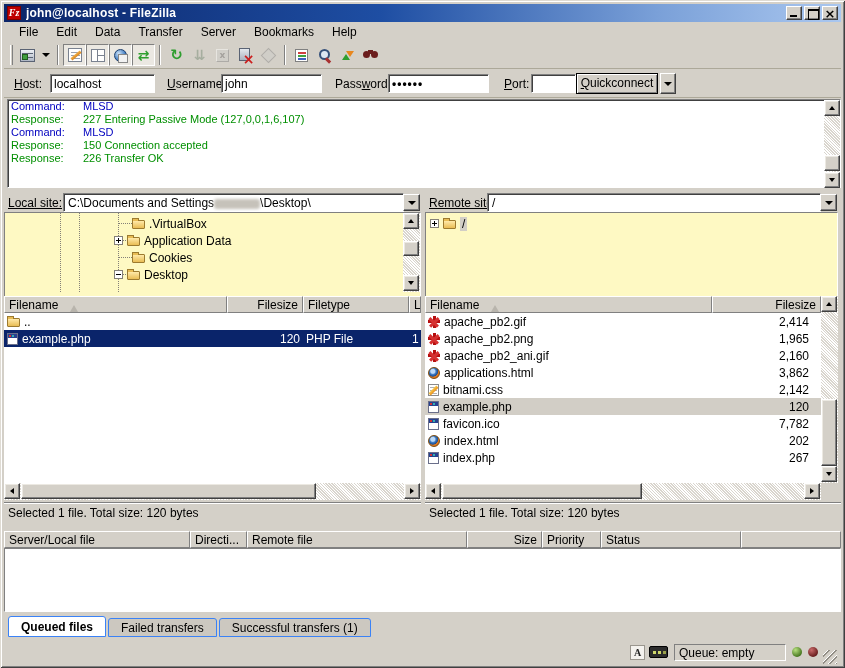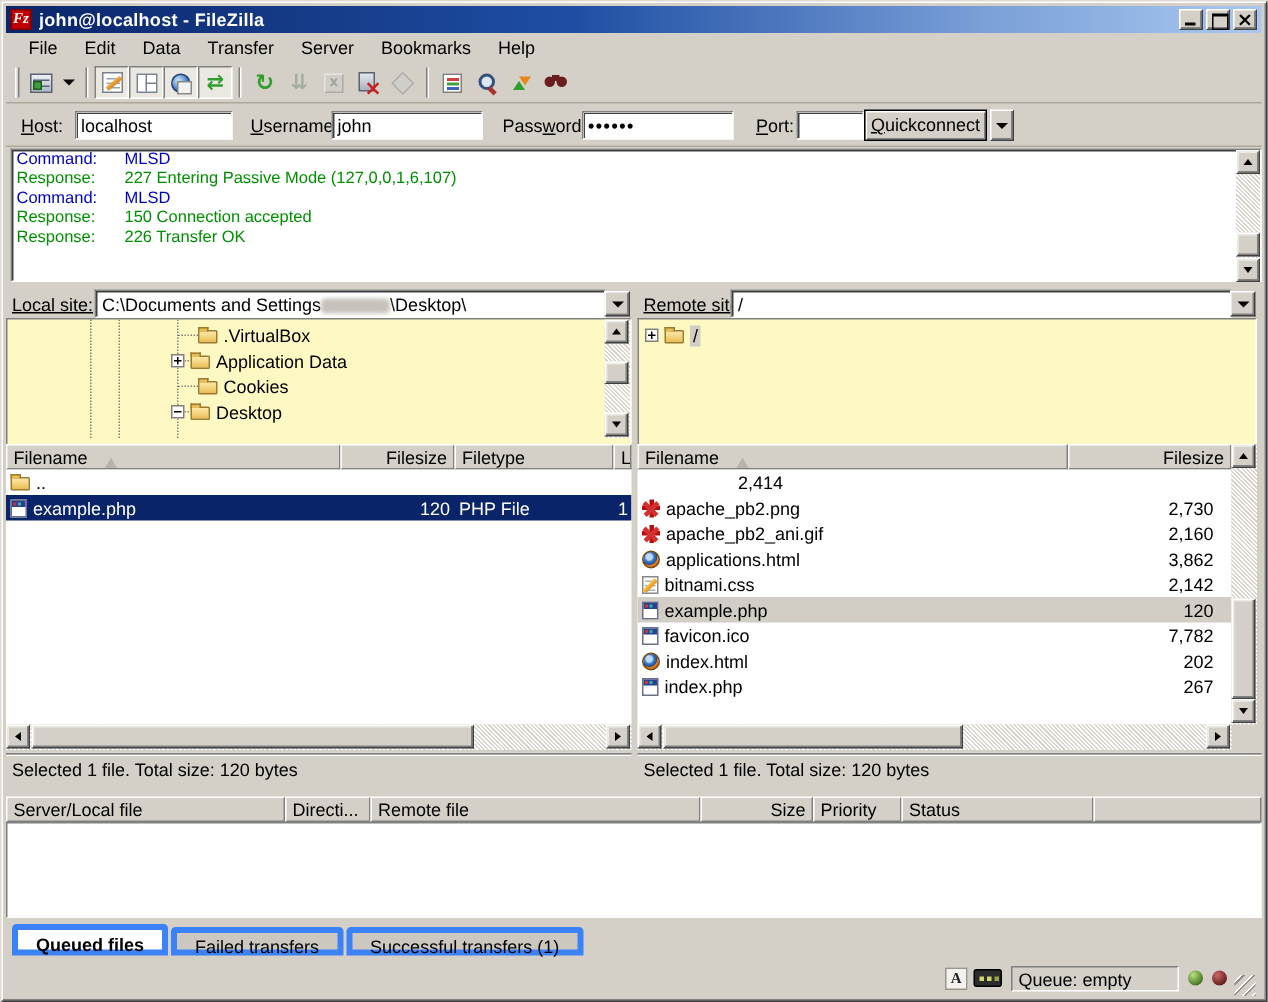--- a/index.html
+++ b/index.html
@@ -122,21 +122,21 @@
   .lrow{height:17px;display:flex;align-items:center;font-size:12px;white-space:nowrap;}
   .lrow .c{overflow:hidden;white-space:nowrap;flex:none;display:flex;align-items:center;padding:0 3px;height:17px;}
   .lrow .c.right{justify-content:flex-end;}
   .lrow.sel-active{background:#0a246a;color:#fff;}
   .lrow.sel-inactive{background:#d2cec6;}
   .statusline{position:absolute;top:502px;height:20px;background:#d4d0c8;border-top:1px solid #808080;box-shadow:inset 0 1px 0 #fff;font-size:12px;display:flex;align-items:center;padding-left:4px;white-space:nowrap;}
   
   .q-hdr-row{position:absolute;left:4px;top:531px;height:17px;display:flex;width:837px;}
   .q-body{position:absolute;left:4px;top:548px;width:837px;height:64px;background:#fff;border:1px solid;border-color:#808080 #fff #fff #808080;}
   .tabs{position:absolute;left:8px;top:616px;height:21px;display:flex;align-items:flex-start;}
-  .tab{height:19px;margin-top:2px;background:#ccc8c0;border:4px solid #3b82f6;border-radius:3px 3px 0 0;font-size:12px;padding:2px 12px 0;white-space:nowrap;margin-right:2px;}
+  .tab{height:19px;margin-top:2px;background:#ccc8c0;border:1px solid #3b82f6;border-radius:3px 3px 0 0;font-size:12px;padding:2px 12px 0;white-space:nowrap;margin-right:2px;}
   .tab.active{height:21px;margin-top:0;background:#fff;font-weight:bold;padding-top:3px;}
   
   .statusbar{position:absolute;left:4px;top:640px;width:837px;height:24px;display:flex;align-items:center;justify-content:flex-end;padding-right:4px;font-size:12px;}
   .sb-icon{position:relative;margin-left:4px;flex:none;}
   [data-icon="ascii-indicator-icon"]{width:15px;height:15px;background:#f4f2ee;border:1px solid #9a968e;font:bold 10px/14px "Liberation Serif",serif;text-align:center;color:#222;}
   [data-icon="speed-limits-icon"]{width:19px;height:12px;background:#2c2c2c;border:1px solid #000;border-radius:2px;}
   [data-icon="speed-limits-icon"]::before{content:"";position:absolute;left:3px;top:4px;width:3px;height:3px;background:#cfd86a;box-shadow:5px 0 0 #cfd86a,10px 0 0 #9aa14a;}
   .queue-panel{width:112px;height:17px;background:#d4d0c8;border:1px solid;border-color:#808080 #fff #fff #808080;margin-left:6px;padding:1px 4px;white-space:nowrap;}
   .led{width:10px;height:10px;border-radius:50%;margin-left:6px;flex:none;}
   .led.green{background:radial-gradient(circle at 35% 30%,#b8e080,#4a7a22 70%,#2e4f12);}
@@ -381,28 +381,32 @@
         <span>Filename</span>
         <span class="sort-asc"></span>
       </div>
     <div class="hdr right" style="width:109px">
         <span>Filesize</span>
       </div>
   </div>
 
   <div class="listbody" style="left:425px;width:396px;height:170px">
     <div class="lrow">
+      <span class="c" style="width:287px">
+          <span class="fi" data-icon="image-file-icon"></span>
+          <span>apache_pb2.gif</span>
+        </span>
       <span class="c right" style="width:100px">2,414</span>
     </div>
     <div class="lrow">
       <span class="c" style="width:287px">
           <span class="fi" data-icon="image-file-icon"></span>
           <span>apache_pb2.png</span>
         </span>
-      <span class="c right" style="width:100px">2,730</span>
+      <span class="c right" style="width:100px">1,965</span>
     </div>
     <div class="lrow">
       <span class="c" style="width:287px">
           <span class="fi" data-icon="image-file-icon"></span>
           <span>apache_pb2_ani.gif</span>
         </span>
       <span class="c right" style="width:100px">2,160</span>
     </div>
     <div class="lrow">
       <span class="c" style="width:287px">
@@ -486,21 +490,21 @@
       </div>
     <div class="hdr" style="width:220px">
         <span>Remote file</span>
       </div>
     <div class="hdr right" style="width:75px">
         <span>Size</span>
       </div>
     <div class="hdr" style="width:59px">
         <span>Priority</span>
       </div>
-    <div class="hdr" style="width:128px">
+    <div class="hdr" style="width:140px">
         <span>Status</span>
       </div>
     <div class="hdr" style="flex:1"></div>
   </div>
 
   <div class="q-body"></div>
 
   <div class="tabs">
     <div class="tab active">Queued files</div>
     <div class="tab">Failed transfers</div>

